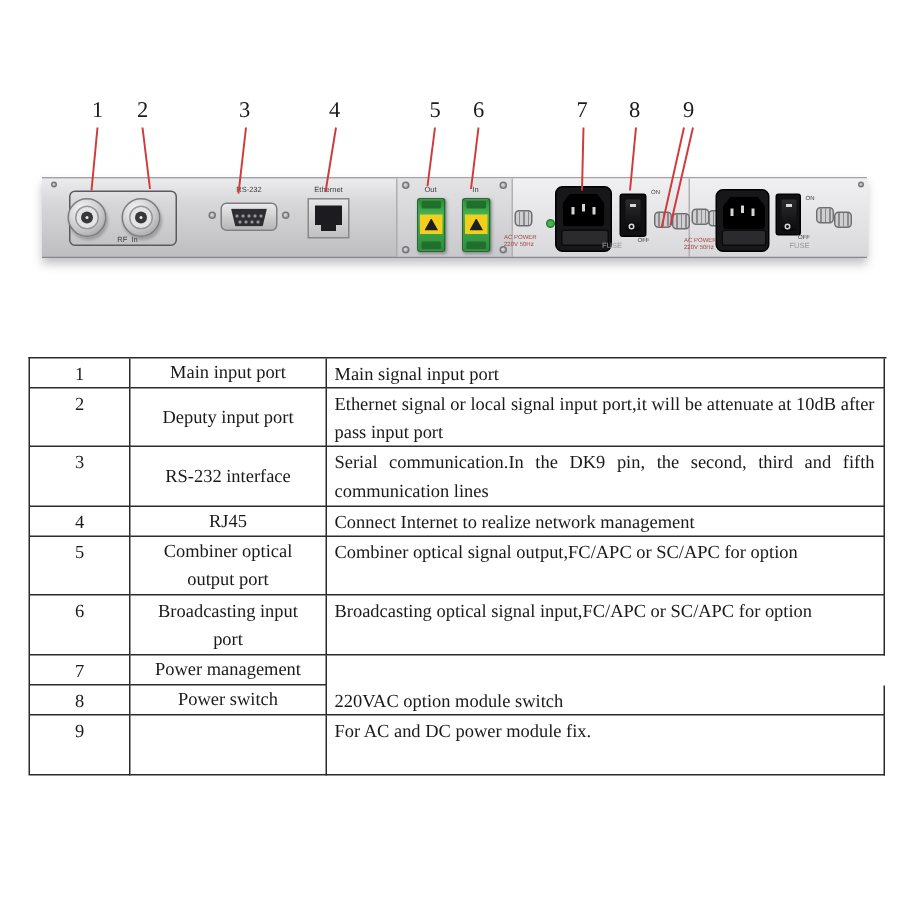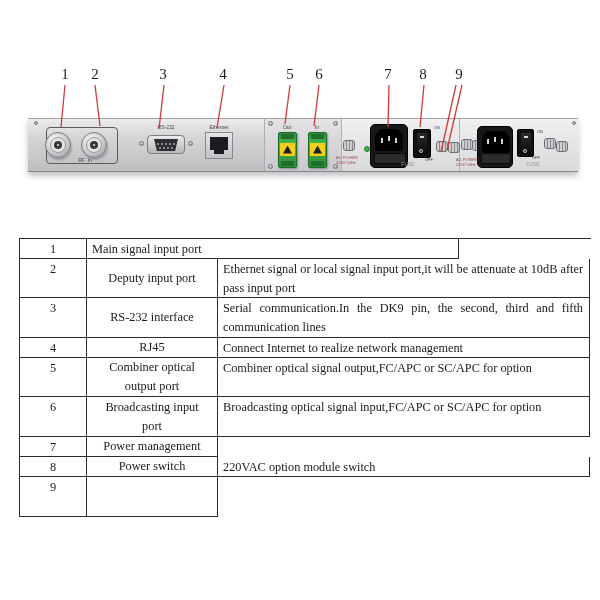--- a/index.html
+++ b/index.html
@@ -220,20 +220,21 @@
       <span class="tinylabel" style="left:505px;top:10px;width:14px;font-size:4px">ON</span>
       <span class="tinylabel" style="left:500px;top:36px;width:16px;font-size:4px">OFF</span>
       <span class="tscrew" style="left:516px;top:19px"></span>
       <span class="tscrew" style="left:528px;top:22px"></span>
     </div>
   </div>
 
   <div class="tbl">
     <div class="tr h20">
       <div class="td c1">1</div>
+      <div class="td c2">Main input port</div>
       <div class="td c3">Main signal input port</div>
     </div>
     <div class="tr h39">
       <div class="td c1">2</div>
       <div class="td c2">Deputy input port</div>
       <div class="td c3">Ethernet signal or local signal input port,it will be attenuate at 10dB after pass input port</div>
     </div>
     <div class="tr h40">
       <div class="td c1">3</div>
       <div class="td c2">RS-232 interface</div>
@@ -259,16 +260,17 @@
       <div class="td c2">Power management</div>
     </div>
     <div class="tr h20">
       <div class="td c1">8</div>
       <div class="td c2">Power switch</div>
       <div class="td c3">220VAC option module switch</div>
     </div>
     <div class="tr h40">
       <div class="td c1">9</div>
       <div class="td c2"></div>
+      <div class="td c3">For AC and DC power module fix.</div>
     </div>
   </div>
 
 </div>
 
 </body></html>

